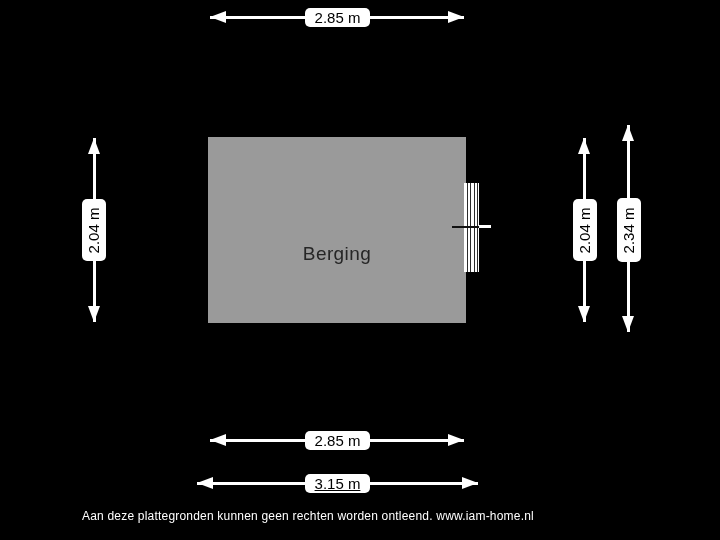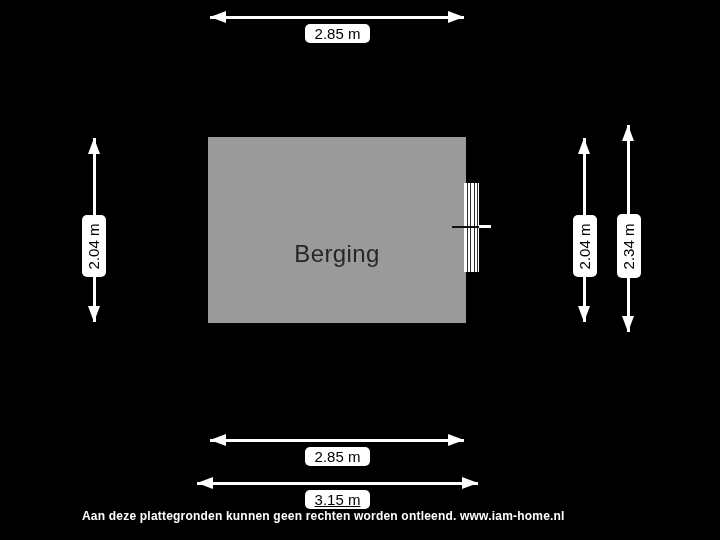--- a/index.html
+++ b/index.html
@@ -11,42 +11,42 @@
   .stage{
     position:relative;width:720px;height:540px;overflow:hidden;
     background:var(--background);
     font-family:"Liberation Sans", sans-serif;
   }
   .abs{position:absolute;}
   
   .walls{left:196px;top:125px;width:282px;height:210px;background:var(--wall);}
   .room{left:208px;top:137px;width:258px;height:186px;background:var(--room-fill);
         display:flex;align-items:center;justify-content:center;}
-  .room-label{font-size:24px;color:var(--room-label-text);letter-spacing:.4px;margin-top:48px;}
+  .room-label{font-size:19px;color:var(--room-label-text);letter-spacing:.4px;margin-top:48px;}
   .door{left:464px;top:183px;width:15px;height:89px;
         background:repeating-linear-gradient(to right, var(--door-white) 0px, var(--door-white) 2.5px, #2b2b2b 2.5px, #2b2b2b 3.5px);}
   .door-line{left:452px;top:226px;width:27px;height:2px;background:#111;}
   .door-tick{left:479px;top:225px;width:12px;height:3px;background:var(--door-white);}
   
   .dline{background:var(--arrow);}
   .head{width:0;height:0;}
   .head-left {border-top:6px solid transparent;border-bottom:6px solid transparent;border-right:16px solid var(--arrow);}
   .head-right{border-top:6px solid transparent;border-bottom:6px solid transparent;border-left:16px solid var(--arrow);}
   .head-up   {border-left:6px solid transparent;border-right:6px solid transparent;border-bottom:16px solid var(--arrow);}
   .head-down {border-left:6px solid transparent;border-right:6px solid transparent;border-top:16px solid var(--arrow);}
   .pill{
     background:var(--label-bg);color:var(--label-text);border-radius:5px;
     display:flex;align-items:center;justify-content:center;
-    font-size:15px;line-height:1;white-space:nowrap;margin-top:16px;
+    font-size:15px;line-height:1;white-space:nowrap;
   }
   .pill-h{width:65px;height:19px;}
   .pill-v{width:24px;height:62px;}
   .pill-v span{transform:rotate(-90deg);white-space:nowrap;}
   
-  .footer{left:82px;top:509px;font-size:12px;font-weight:700;color:var(--footer-text);letter-spacing:.2px;}
+  .footer{left:82px;top:509px;font-size:12px;font-weight:400;color:var(--footer-text);letter-spacing:.2px;}
 </style>
 </head>
 <body>
 
 <div class="stage">
 
   <div class="abs walls"></div>
   <div class="abs room">
     <span class="room-label">Berging</span>
   </div>

